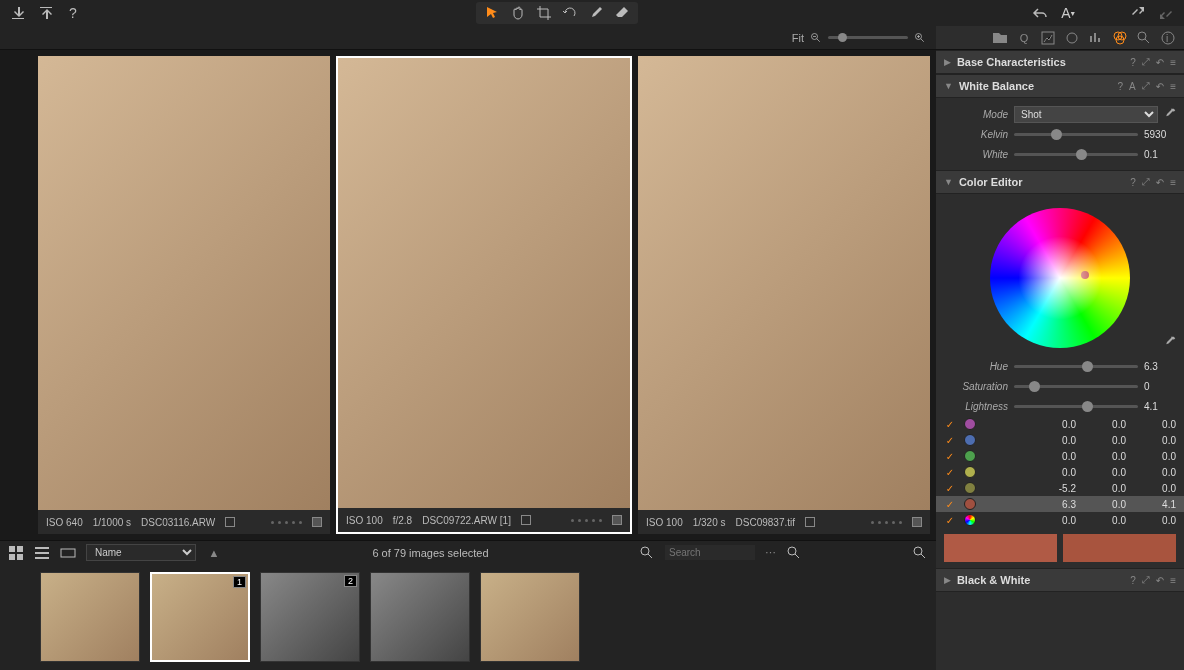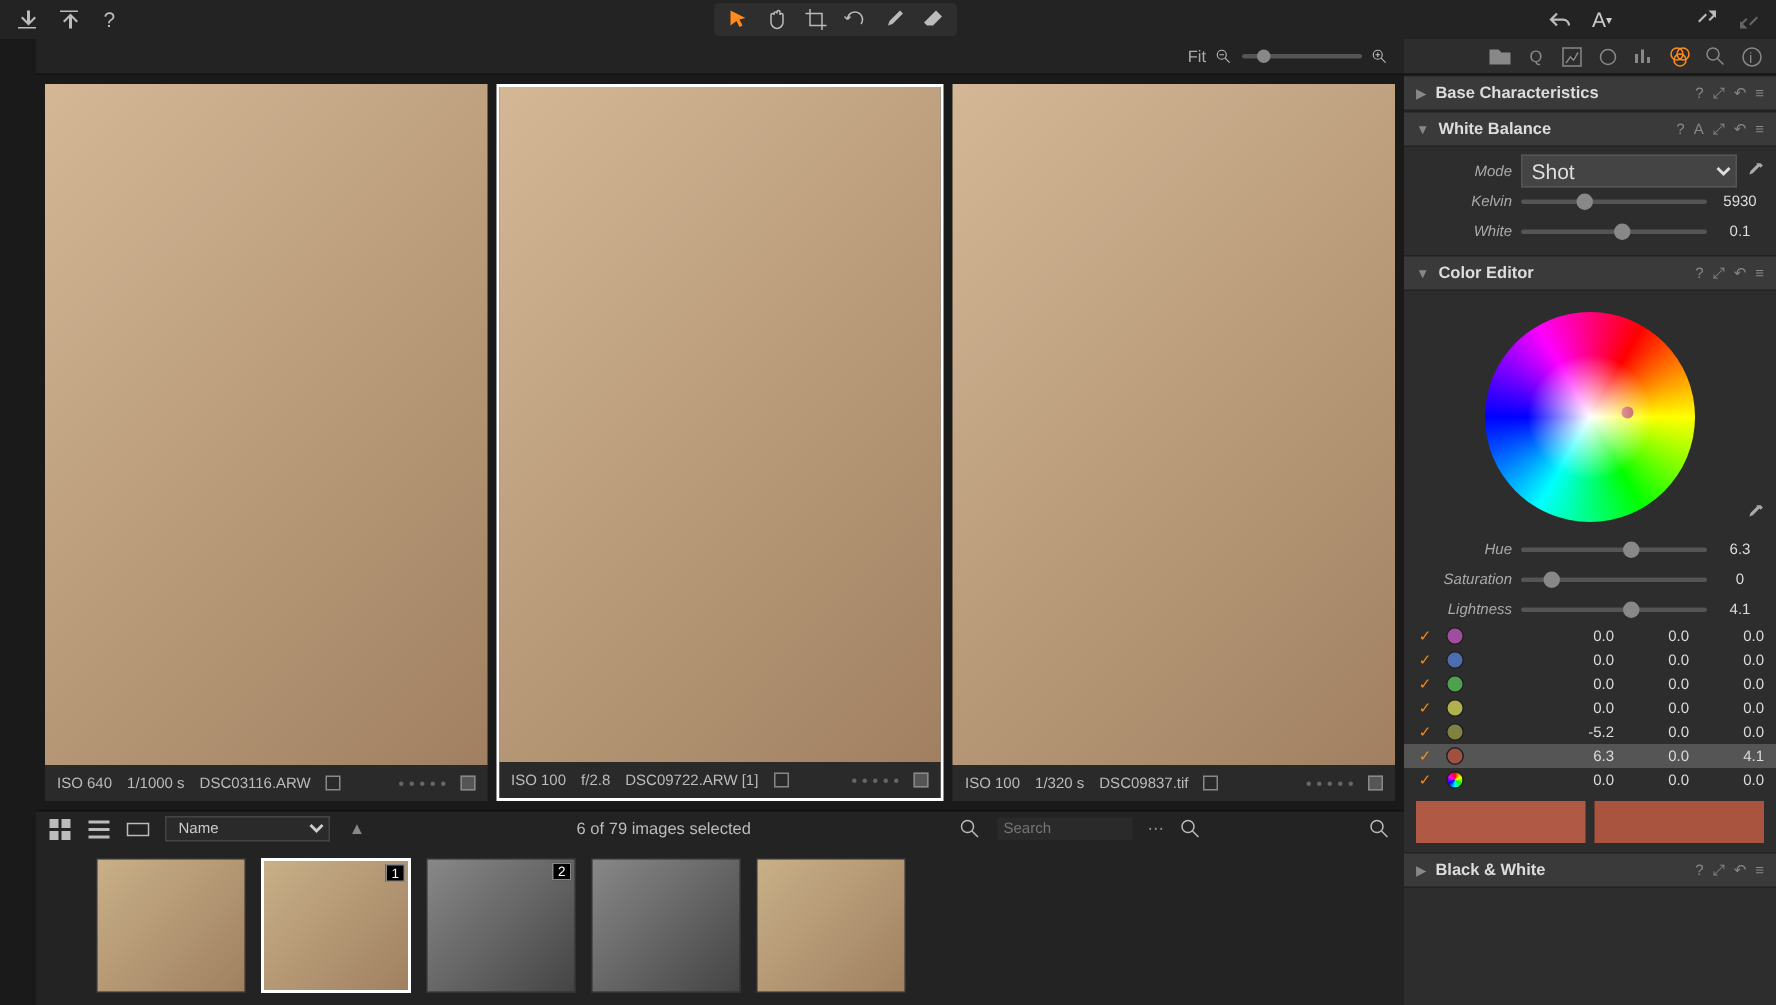--- a/index.html
+++ b/index.html
@@ -9,27 +9,27 @@
 
 .toolbar { height:26px; background:#232323; display:flex; align-items:center; padding:0 10px; justify-content:space-between; }
 .tb-group { display:flex; gap:12px; align-items:center; }
 .tb-center { display:flex; gap:10px; background:#2e2e2e; padding:3px 8px; border-radius:3px; }
 .icon { width:16px; height:16px; display:inline-flex; align-items:center; justify-content:center; cursor:pointer; color:#bbb; }
 .icon svg { width:16px; height:16px; }
 .selected { color:#ff8c1a; }
 
 
 .main { flex:1; display:flex; }
-.viewer { flex:1; display:flex; flex-direction:column; background:#1a1a1a;padding-left:24px; }
+.viewer { flex:1; display:flex; flex-direction:column; background:#1a1a1a; }
 .fitbar { height:24px; display:flex; justify-content:flex-end; align-items:center; gap:6px; padding:0 10px; color:#aaa; background:#232323; border-bottom:1px solid #111; }
 .fitbar .slider { width:80px; height:3px; background:#555; border-radius:2px; position:relative; }
 .fitbar .slider::after { content:''; position:absolute; left:10px; top:-3px; width:9px; height:9px; background:#888; border-radius:50%; }
 .fitbar .mag { width:12px; height:12px; }
 
-.images { flex:1; display:flex; padding:6px; gap:6px; }
+.images { flex:1; display:flex; padding:6px; gap:6px;margin-left:32px; }
 .imgcard { flex:1; display:flex; flex-direction:column; background:#222; position:relative; }
 .imgcard.sel { border:2px solid #fff; }
 .imgcard .pic { flex:1; background:linear-gradient(135deg,#d4b896,#a08060); position:relative; }
 .imgcard .meta { height:24px; background:#2a2a2a; display:flex; align-items:center; gap:10px; padding:0 8px; font-size:10px; color:#bbb; }
 .imgcard .meta .sp { flex:1; }
 .dots { display:flex; gap:4px; }
 .dot { width:3px; height:3px; background:#666; border-radius:50%; }
 .sq { width:10px; height:10px; border:1px solid #888; }
 
 
@@ -51,22 +51,22 @@
 .tabbar .icon { color:#888; }
 .tabbar .icon.active { color:#ff8c1a; }
 .section-head { height:24px; display:flex; align-items:center; padding:0 8px; background:#3a3a3a; font-size:11px; color:#ddd; gap:6px; border-top:1px solid #222; border-bottom:1px solid #222; }
 .section-head .t { flex:1;font-weight:bold; }
 .section-head .mi { color:#888; cursor:pointer; font-size:10px; }
 .chev { font-size:9px; color:#888; }
 
 .tool-body { padding:6px 8px; }
 .row { display:flex; align-items:center; height:20px; gap:6px; }
 .row .lbl { width:64px; text-align:right; color:#aaa; font-size:10px;font-style:italic; }
-.row .val { width:32px; text-align:center; font-size:10px; color:#ddd; }
-.row select { flex:1; background:#444; color:#ddd; border:1px solid #555; font-size:14px; padding:1px 2px; }
+.row .val { width:32px; text-align:left; font-size:10px; color:#ddd; }
+.row select { flex:1; background:#444; color:#ddd; border:1px solid #555; font-size:10px; padding:1px 2px; }
 .sl { flex:1; height:3px; background:#555; border-radius:2px; position:relative; }
 .sl .knob { position:absolute; top:-4px; width:11px; height:11px; background:#888; border-radius:50%; }
 .pick { width:12px; height:12px; color:#aaa; cursor:pointer; }
 
 .wheel { width:140px; height:140px; margin:8px auto; border-radius:50%; background:conic-gradient(from 90deg,#ff0,#0f0,#0ff,#00f,#f0f,#f00,#ff0); position:relative; }
 .wheel::after { content:''; position:absolute; inset:20%; background:radial-gradient(circle,#fff 0%, transparent 70%); border-radius:50%; }
 .wheel .marker { position:absolute; width:8px; height:8px; background:#b33; border-radius:50%; top:45%; left:65%; }
 
 .tablehead { display:flex; justify-content:flex-end; gap:0; padding:2px 8px 2px 0; font-size:10px; color:#888; }
 .tablehead span { width:42px; text-align:right; }

